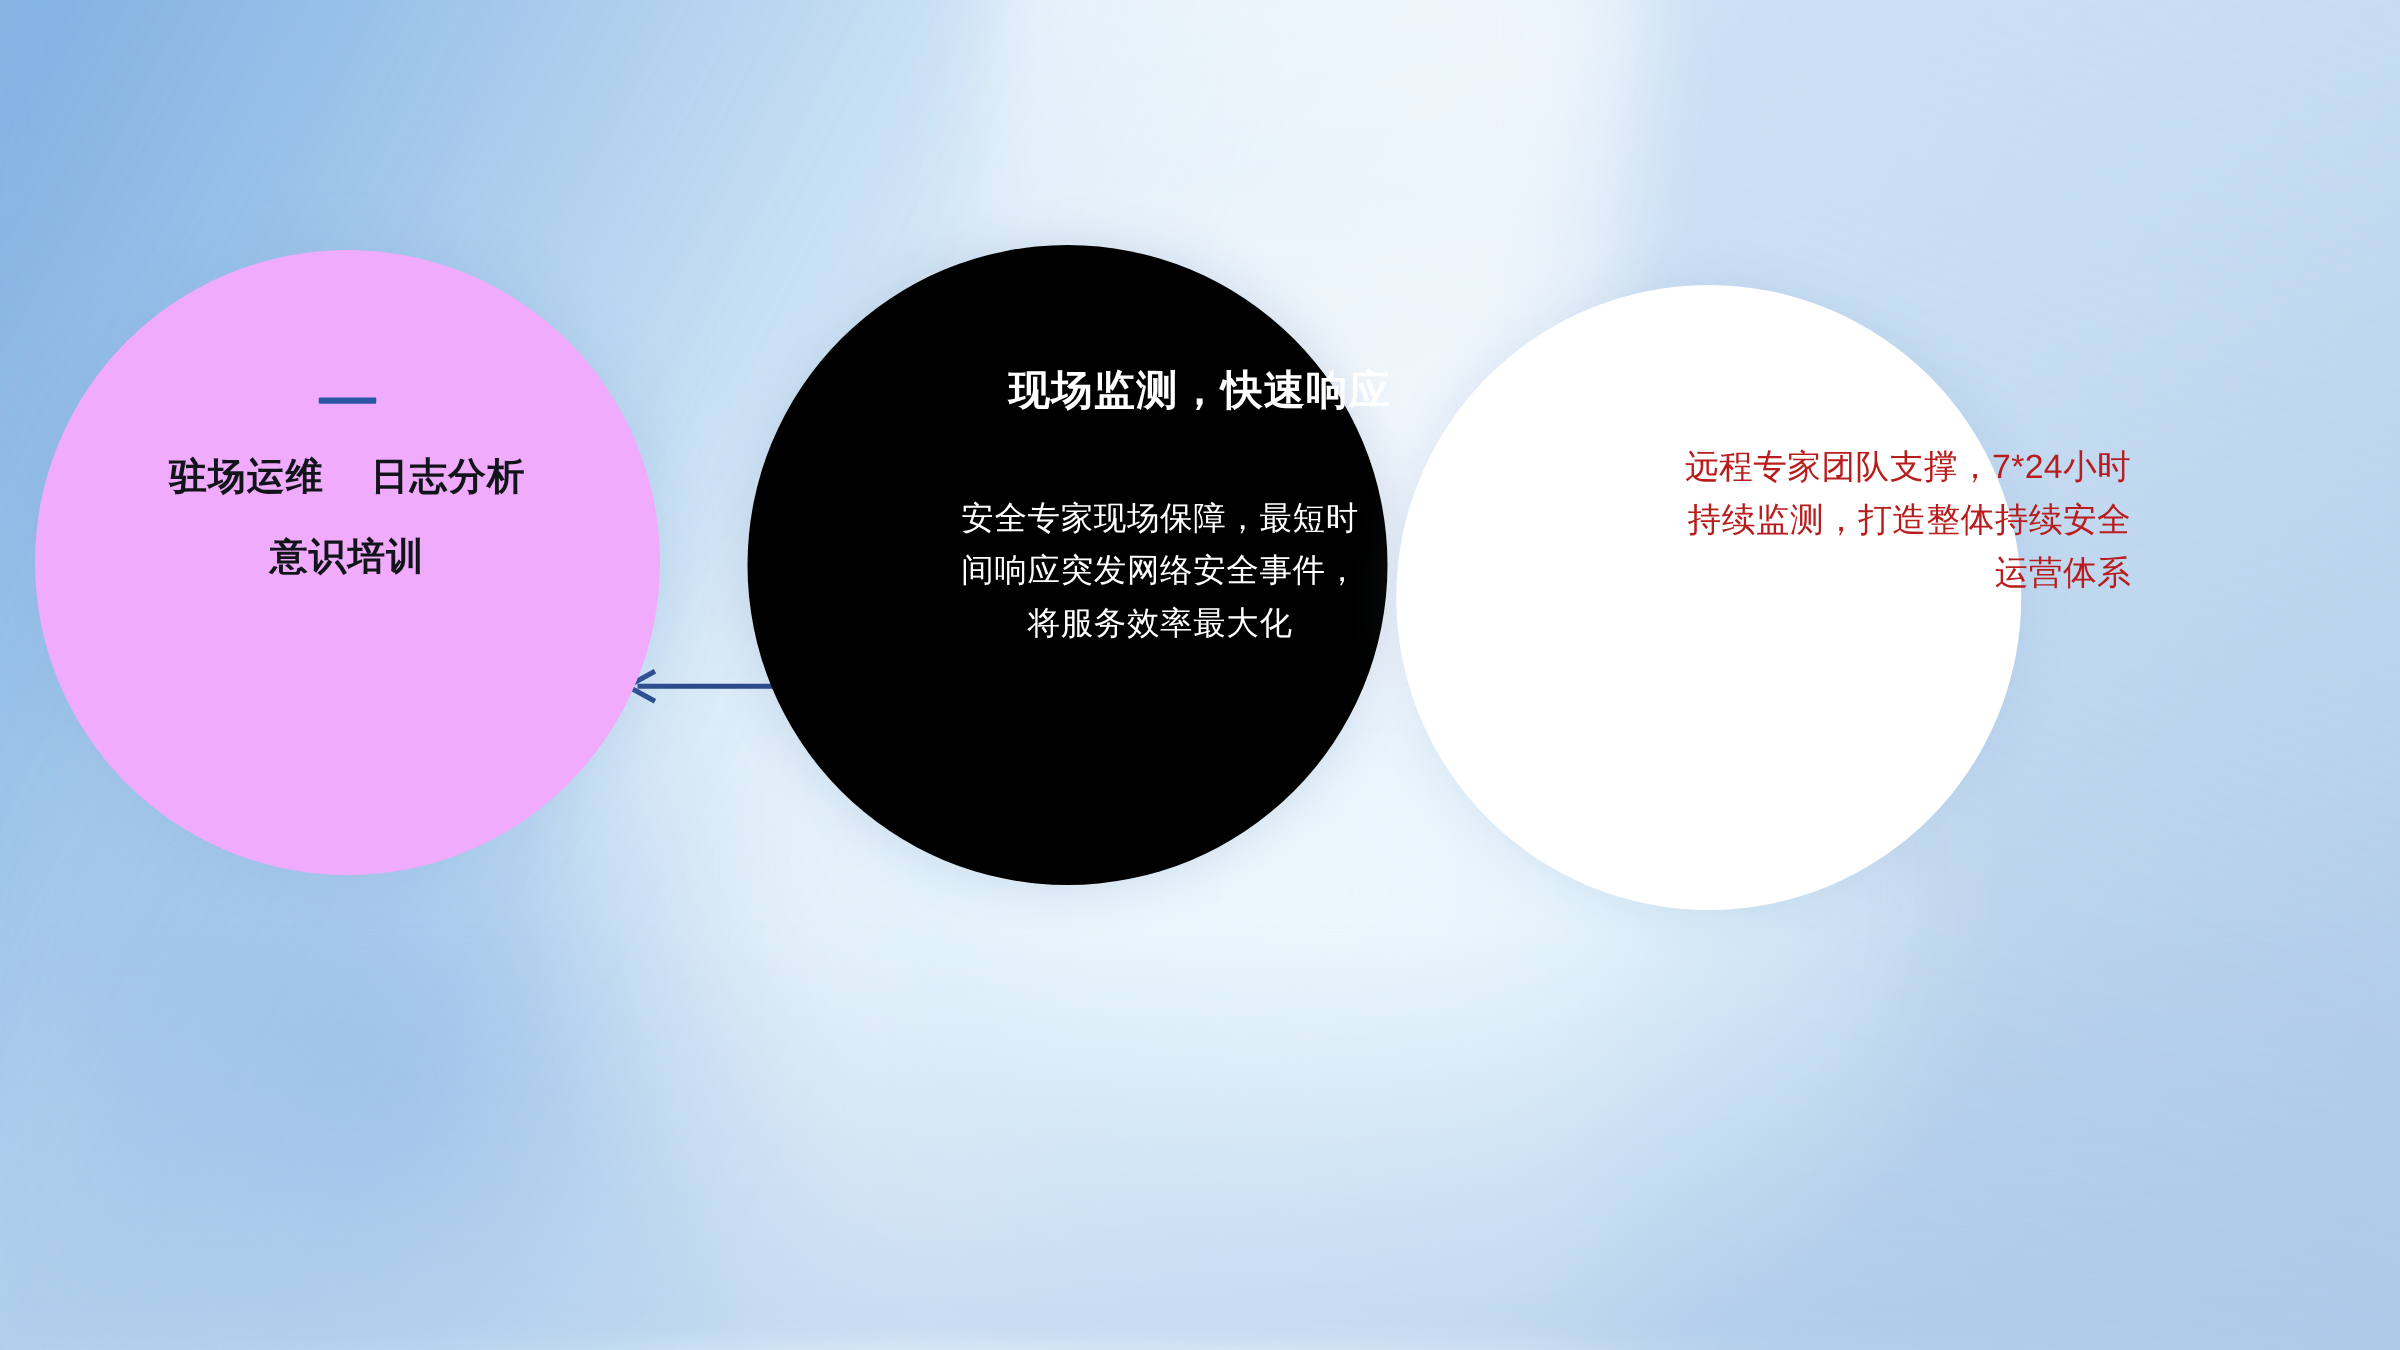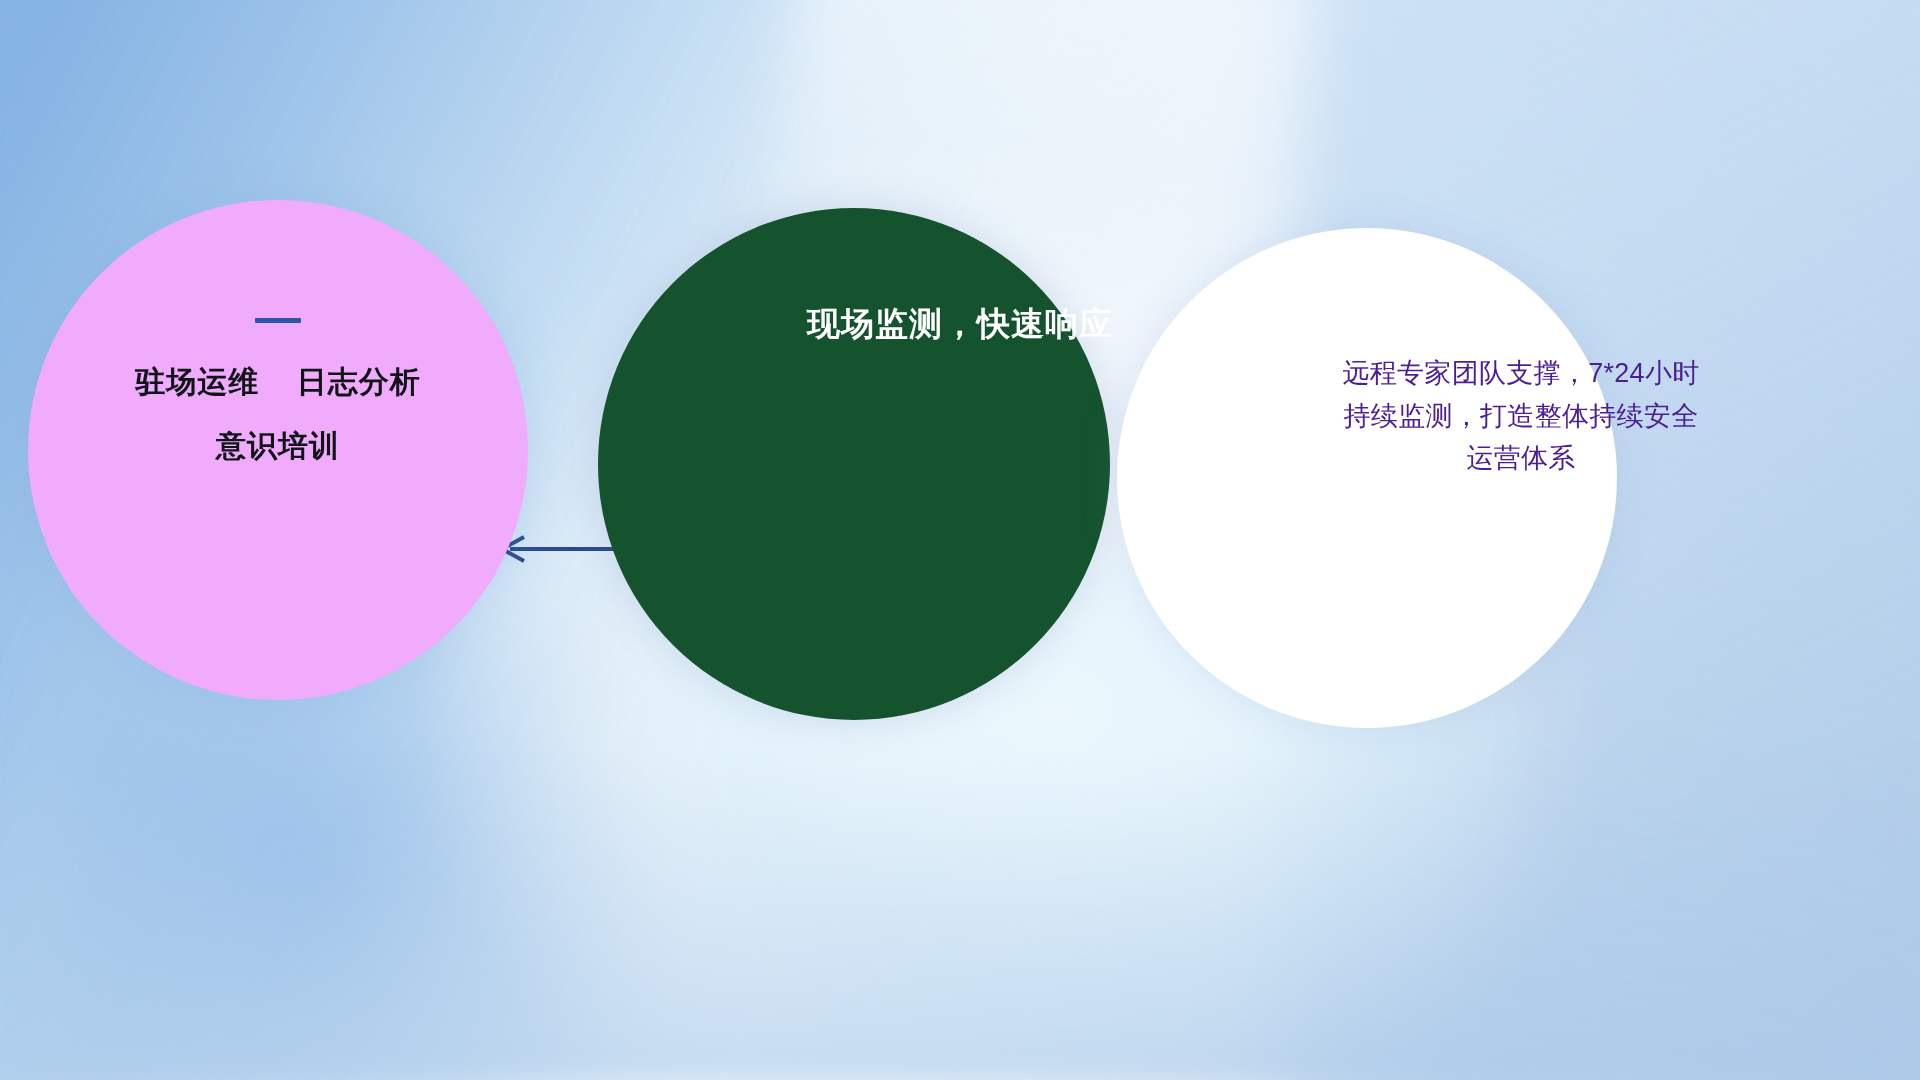--- a/index.html
+++ b/index.html
@@ -107,22 +107,22 @@
   .left-line {
     font-size:30px; font-weight:bold; color:#111418;
     letter-spacing:1px;
     line-height:1.0;
     margin-bottom:34px;
     white-space:pre;
   }
   .left-line.last { margin-bottom:0; }
 
   .circle-mid {
-    left:598px; top:208px; width:512px; height:512px;
-    background:#14532d;
+    left:598px; top:196px; width:512px; height:512px;
+    background:#000000;
     z-index:4;
     padding-top:94px;
     box-shadow:0 0 40px rgba(70,100,160,.18);
   }
   .mid-title {
     font-size:33px; font-weight:bold; color:#ffffff;
     letter-spacing:1px; white-space:nowrap;
     transform:translateX(106px);
   }
   .mid-body {
@@ -140,22 +140,22 @@
     padding-top:68px;
     box-shadow:0 0 40px rgba(110,150,200,.16);
   }
   .right-title {
     font-size:33px; font-weight:bold; color:#3c5ca8;
     letter-spacing:1px; white-space:nowrap;
     transform:translateX(162px);
   }
   .right-body {
     margin-top:56px;
-    font-size:27px; color:#4c1d95; line-height:1.58;
-    text-align:center; width:368px;
+    font-size:27px; color:#b91c1c; line-height:1.58;
+    text-align:right; width:368px;
     transform:translateX(154px);
     letter-spacing:.3px;
   }
 </style>
 </head>
 <body>
 
 <div id="stage">
 
   <div class="bg-base"></div>
@@ -176,19 +176,20 @@
   </div>
 
   <div class="circle circle-left">
     <div class="dash"></div>
     <div class="left-line">驻场运维    日志分析</div>
     <div class="left-line last">意识培训</div>
   </div>
 
   <div class="circle circle-mid">
     <div class="mid-title">现场监测，快速响应</div>
+    <div class="mid-body">安全专家现场保障，最短时间响应突发网络安全事件，将服务效率最大化</div>
   </div>
 
   <div class="circle circle-right">
     <div class="right-body">远程专家团队支撑，7*24小时持续监测，打造整体持续安全运营体系</div>
   </div>
 
 </div>
 
 </body></html>

